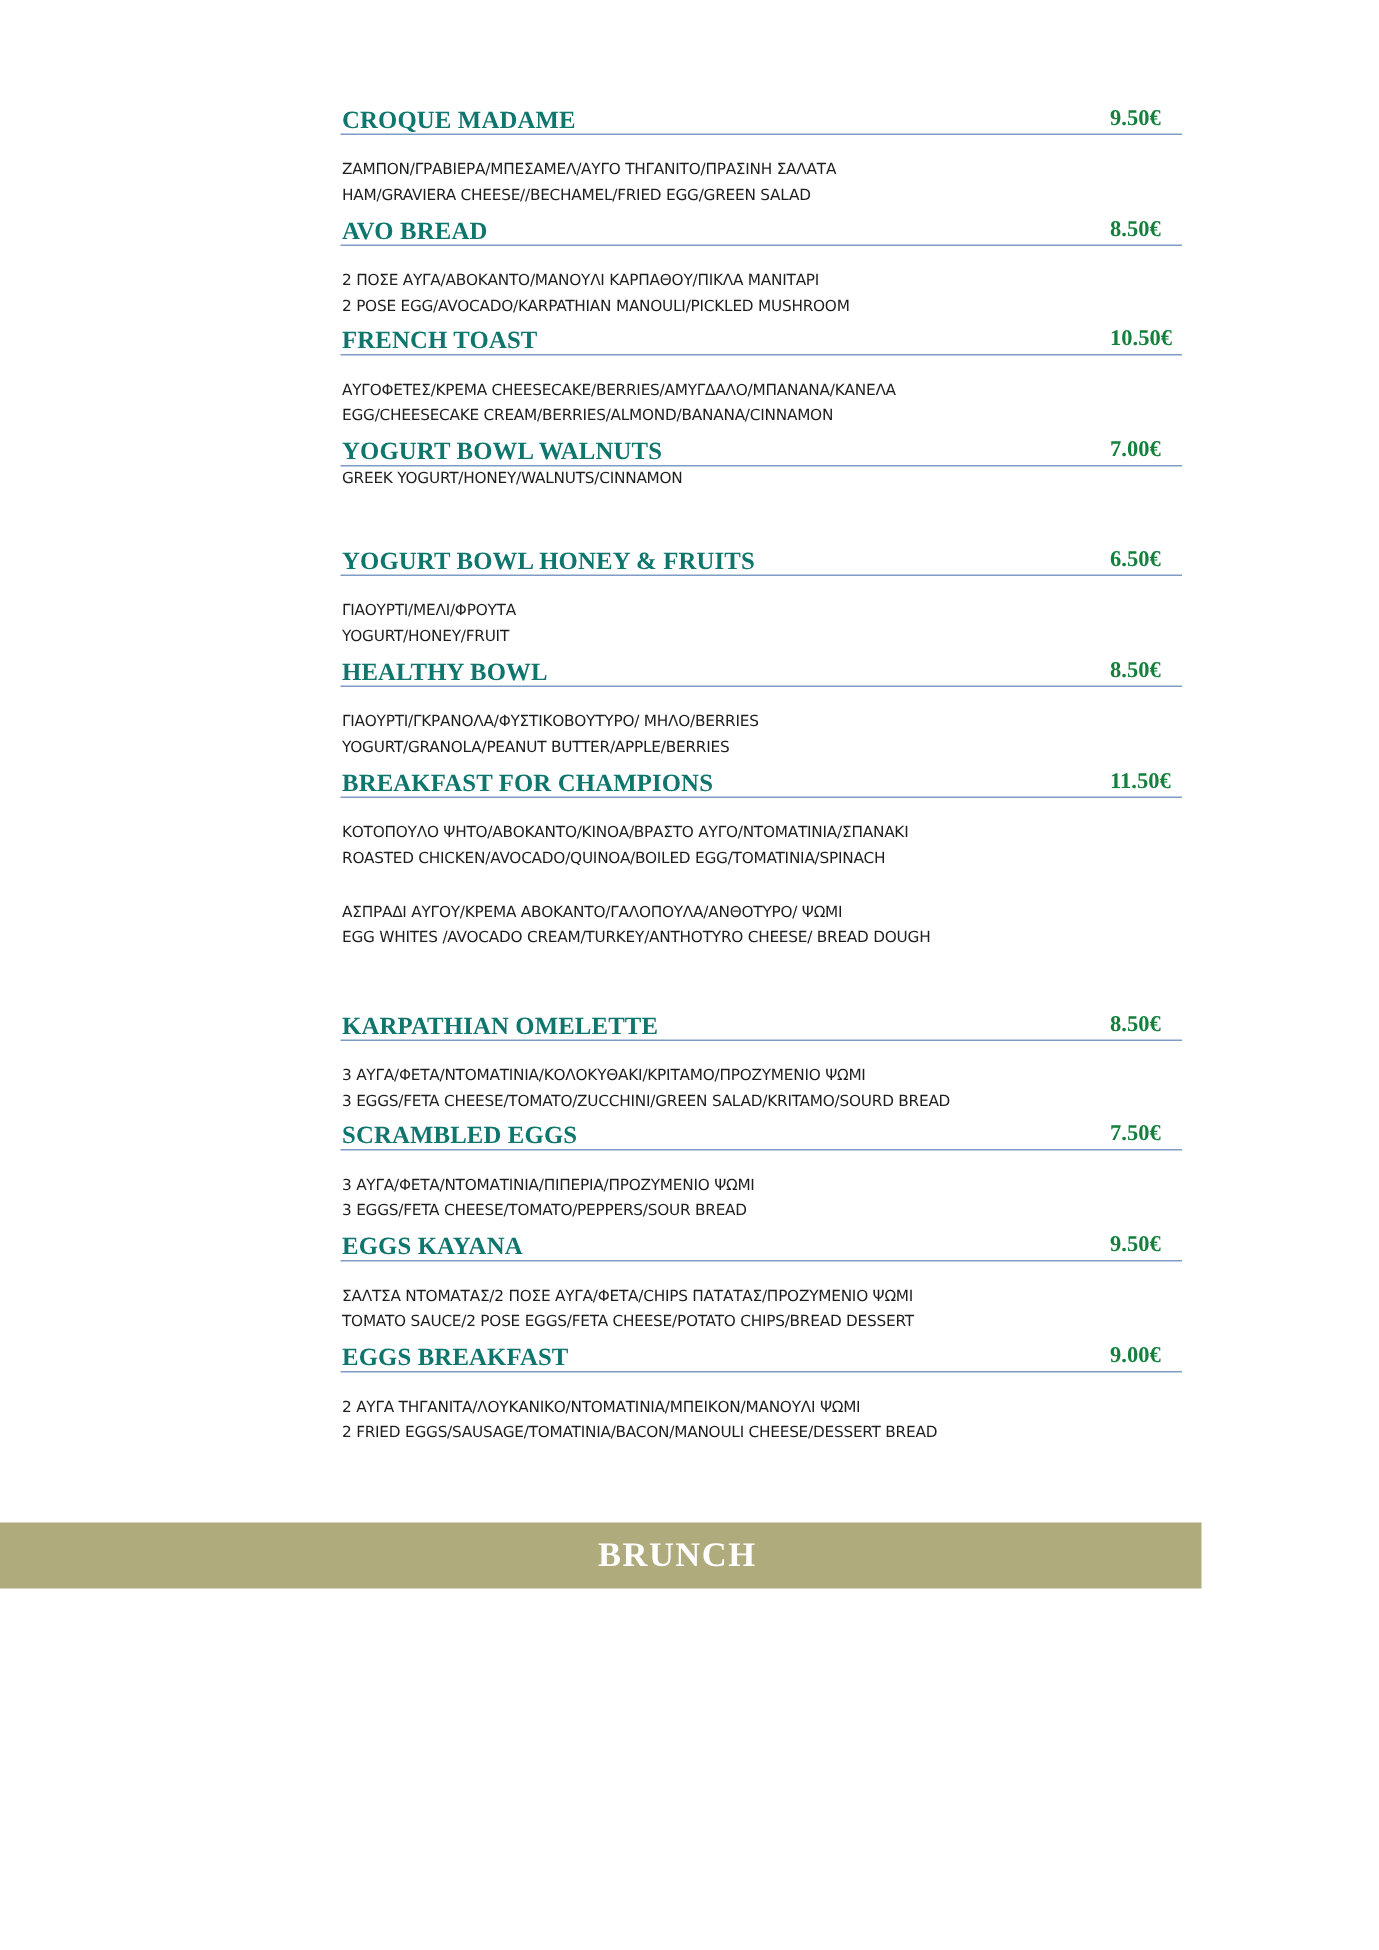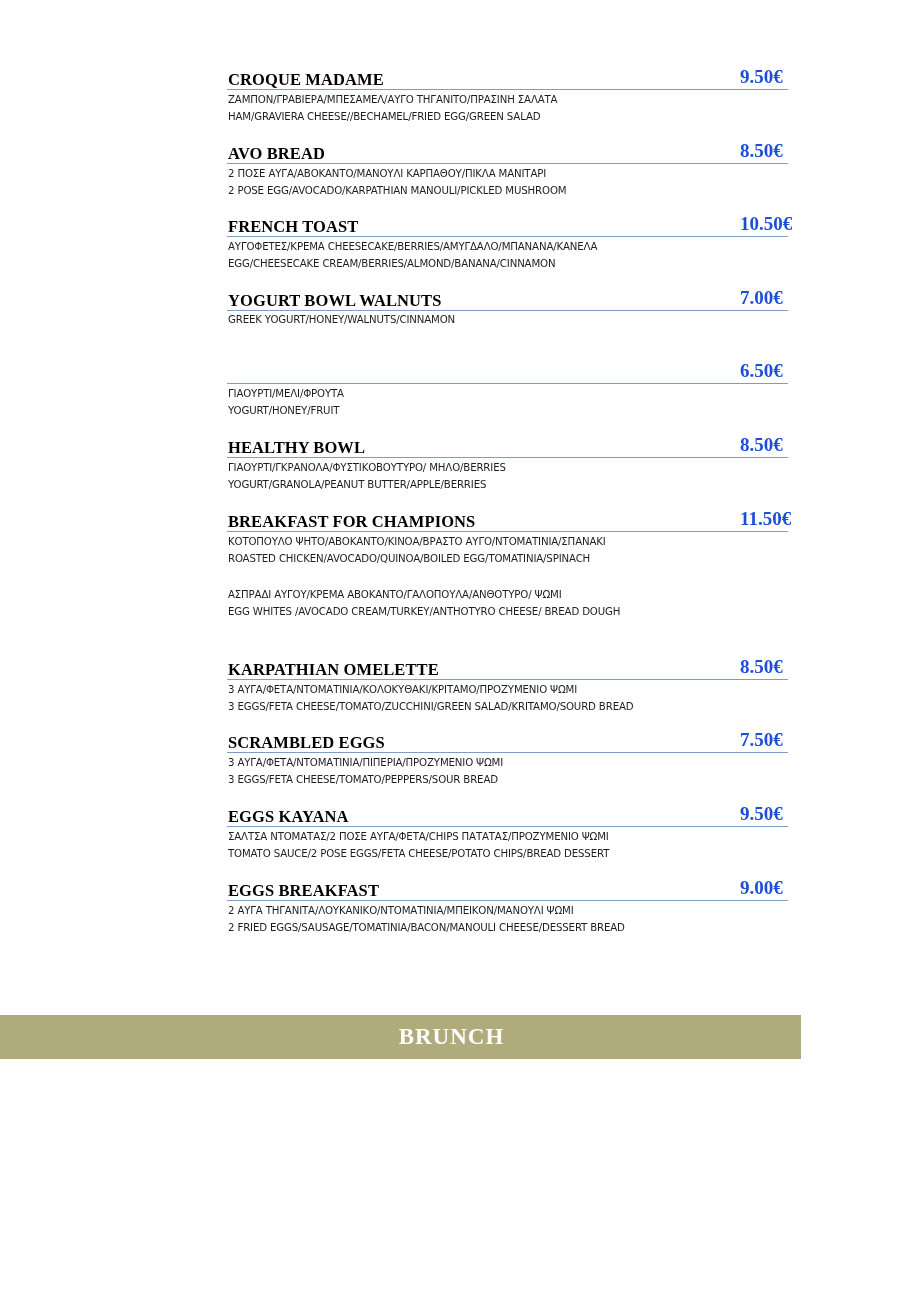--- a/index.html
+++ b/index.html
@@ -28,45 +28,45 @@
       height: 19px;
       border-bottom: 1.4px solid #7f9cc4;
     }
     .item-name {
       position: absolute;
       left: 1px;
       bottom: -1px;
       font-family: "Liberation Serif", serif;
       font-weight: bold;
       font-size: 16.5px;
-      color: #000000;
+      color: #0f766e;
       letter-spacing: 0.1px;
       white-space: nowrap;
       text-align: center;
     }
     .item-price {
       position: absolute;
       left: 513px;
       bottom: 1px;
       font-family: "Liberation Serif", serif;
       font-weight: bold;
-      font-size: 19px;
-      color: #1d4ed8;
+      font-size: 15px;
+      color: #15803d;
       white-space: nowrap;
     }
     .desc {
       font-family: "DejaVu Sans", sans-serif;
       font-size: 10.2px;
       color: #1e1e1e;
       line-height: 17px;
       white-space: nowrap;
       margin-left: 1px;
       letter-spacing: -0.15px;
     }
-    .desc-gr { margin-top: 1px; }
+    .desc-gr { margin-top: 15px; }
     .banner {
       position: absolute;
       left: 0;
       top: 1015px;
       width: 801px;
       height: 44px;
       background: #b0ab7d;
       display: flex;
       align-items: center;
       justify-content: center;
@@ -114,20 +114,21 @@
   <div class="item">
     <div class="item-head">
       <span class="item-name">YOGURT BOWL WALNUTS</span>
       <span class="item-price">7.00€</span>
     </div>
     <div class="desc">GREEK YOGURT/HONEY/WALNUTS/CINNAMON</div>
   </div>
 
   <div class="item">
     <div class="item-head">
+      <span class="item-name">YOGURT BOWL HONEY &amp; FRUITS</span>
       <span class="item-price">6.50€</span>
     </div>
     <div class="desc desc-gr">ΓΙΑΟΥΡΤΙ/ΜΕΛΙ/ΦΡΟΥΤΑ</div>
     <div class="desc">YOGURT/HONEY/FRUIT</div>
   </div>
 
   <div class="item">
     <div class="item-head">
       <span class="item-name">HEALTHY BOWL</span>
       <span class="item-price">8.50€</span>

